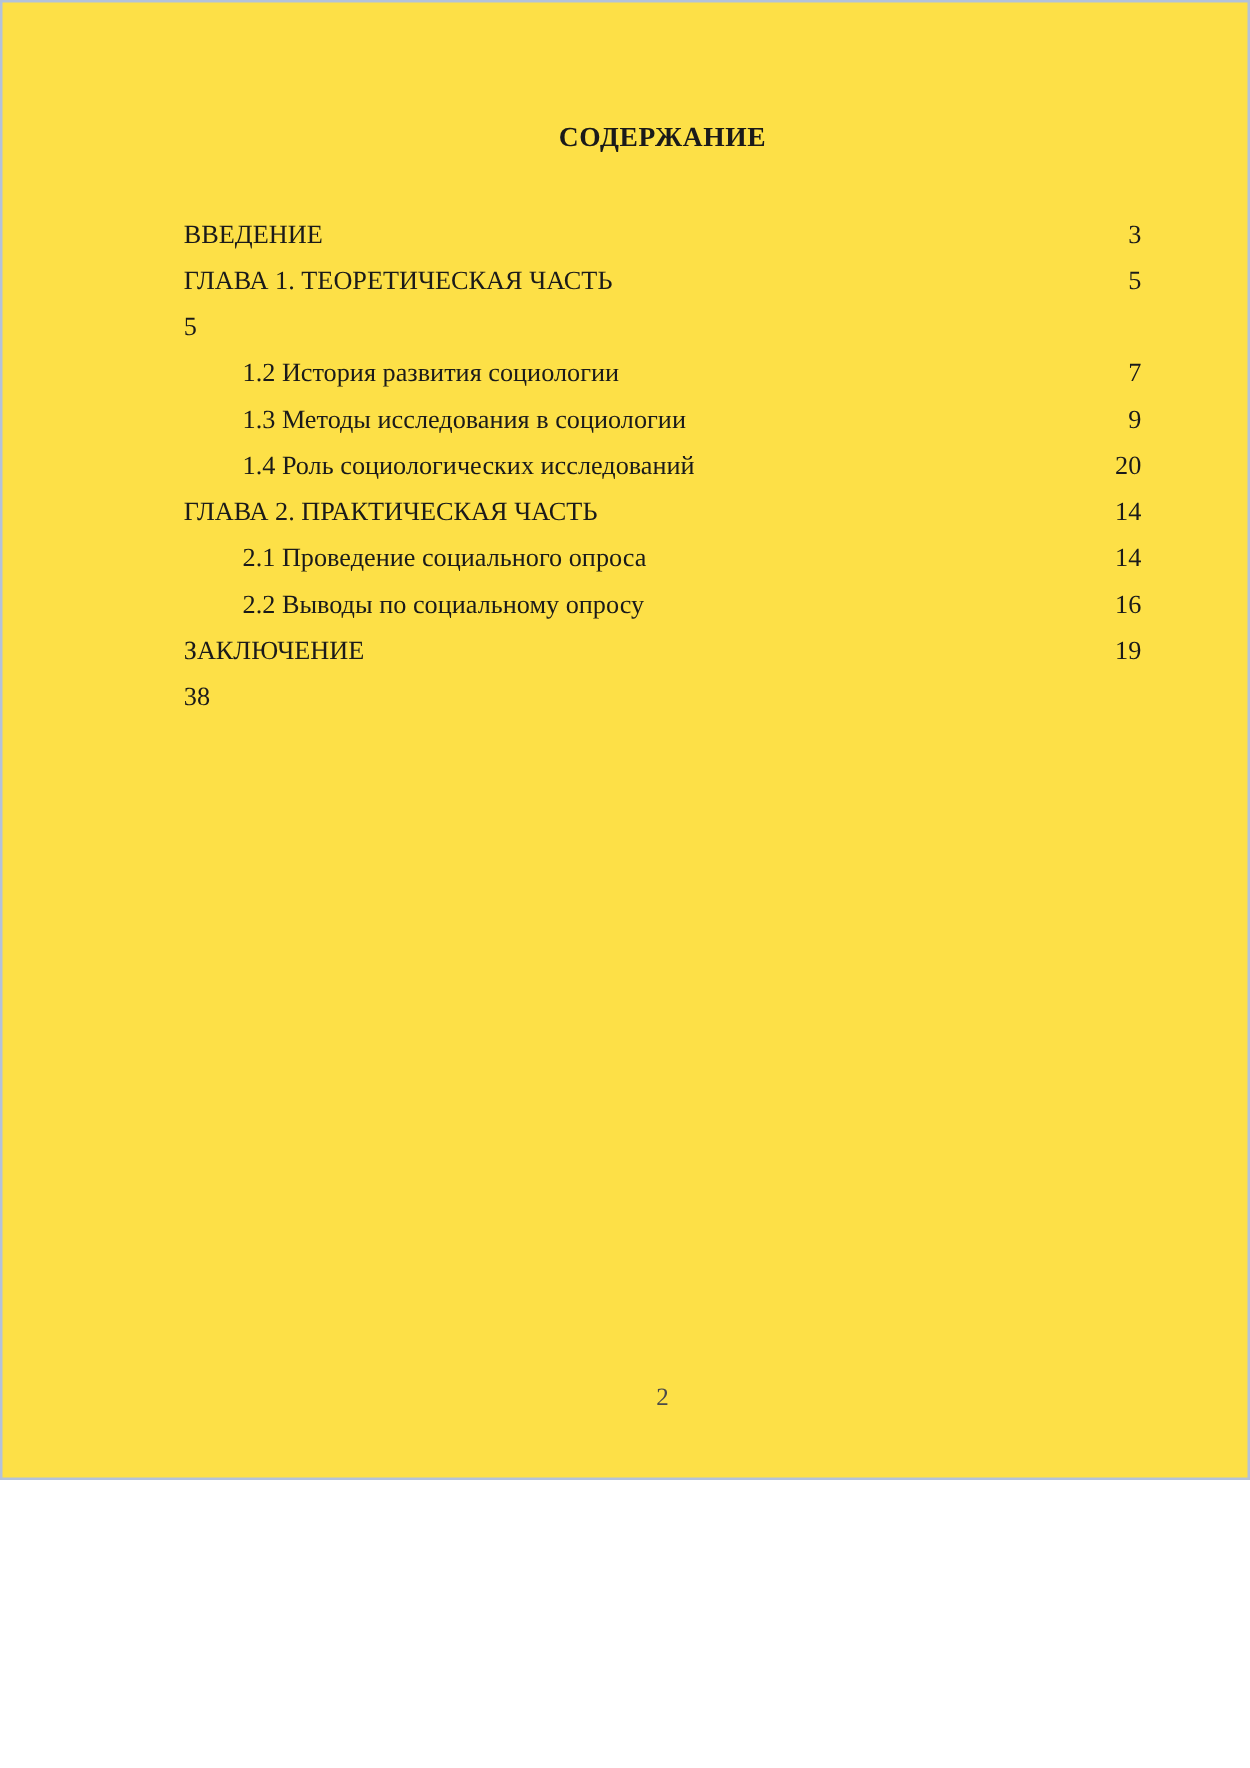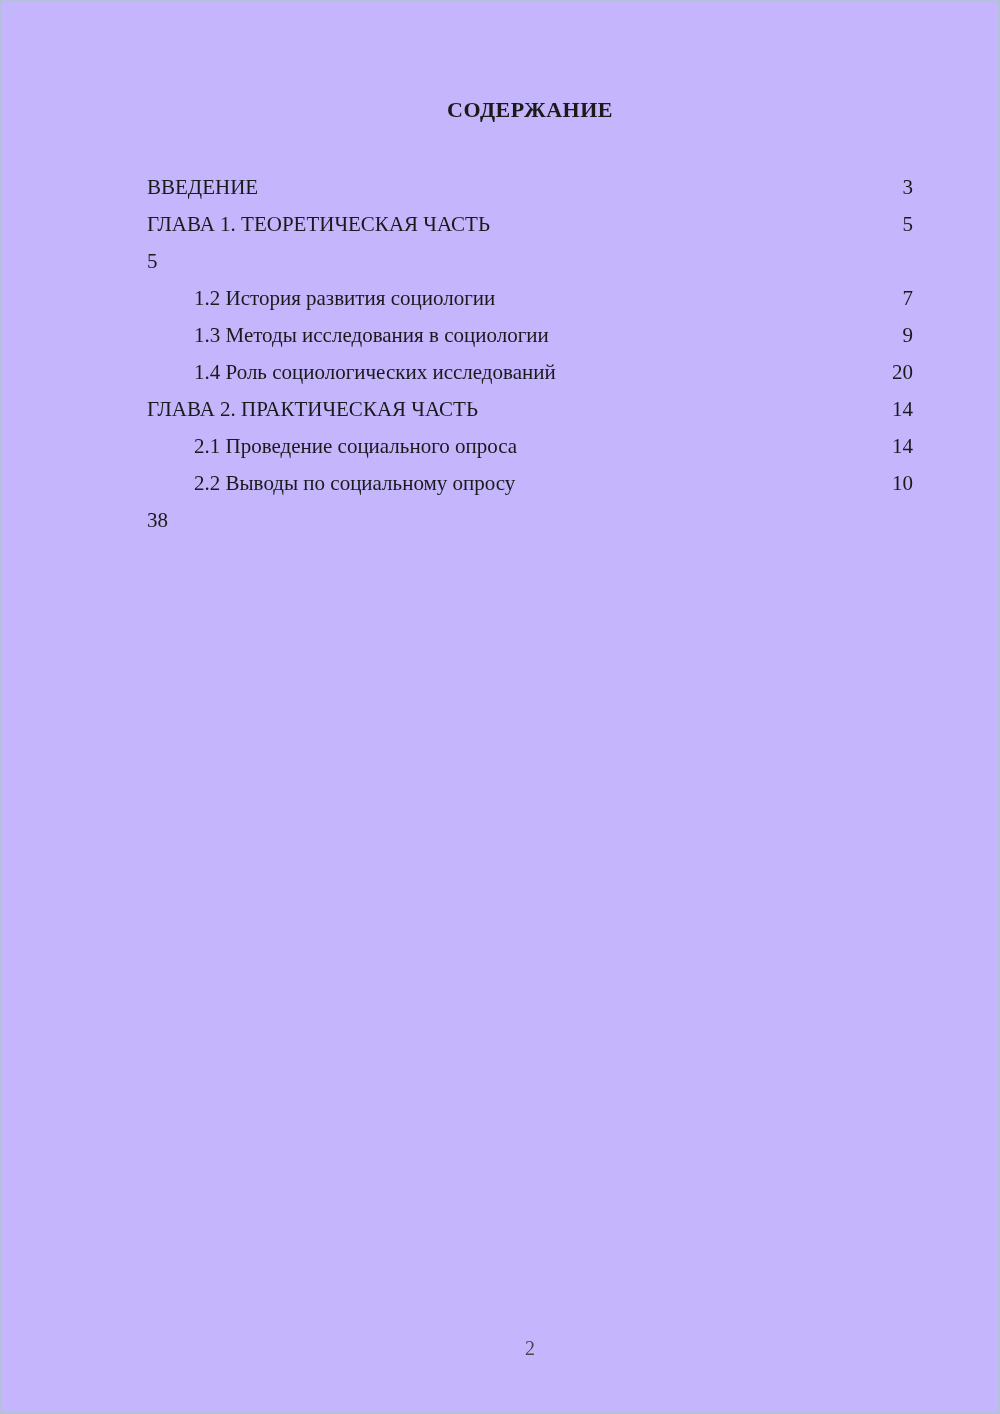--- a/index.html
+++ b/index.html
@@ -7,22 +7,22 @@
   body {
     font-family: "Liberation Serif", "DejaVu Serif", serif;
     width: 1000px;
     height: 1414px;
     position: relative;
   }
   .page {
     position: absolute;
     top: 0; left: 0;
     width: 1000px;
-    height: 1414px;
-    background: #c4b5fd;
+    height: 1184px;
+    background: #fde047;
     border: 2px solid #b3c2da;
   }
   .content {
     position: absolute;
     top: 0;
     left: 0;
     right: 0;
     padding: 95px 85px 0 145px;
   }
   .doc-title {
@@ -101,23 +101,27 @@
         <span class="toc-page">14</span>
       </div>
 
       <div class="toc-row indent">
         <span class="toc-label">2.1 Проведение социального опроса</span>
         <span class="toc-page">14</span>
       </div>
 
       <div class="toc-row indent">
         <span class="toc-label">2.2 Выводы по социальному опросу</span>
-        <span class="toc-page">10</span>
+        <span class="toc-page">16</span>
       </div>
 
+      <div class="toc-row">
+        <span class="toc-label">ЗАКЛЮЧЕНИЕ</span>
+        <span class="toc-page">19</span>
+      </div>
 
       <div class="toc-row">
         <span class="toc-page">38</span>
       </div>
 
     </div>
   </div>
 
   <div class="footer">2</div>
 </div>

